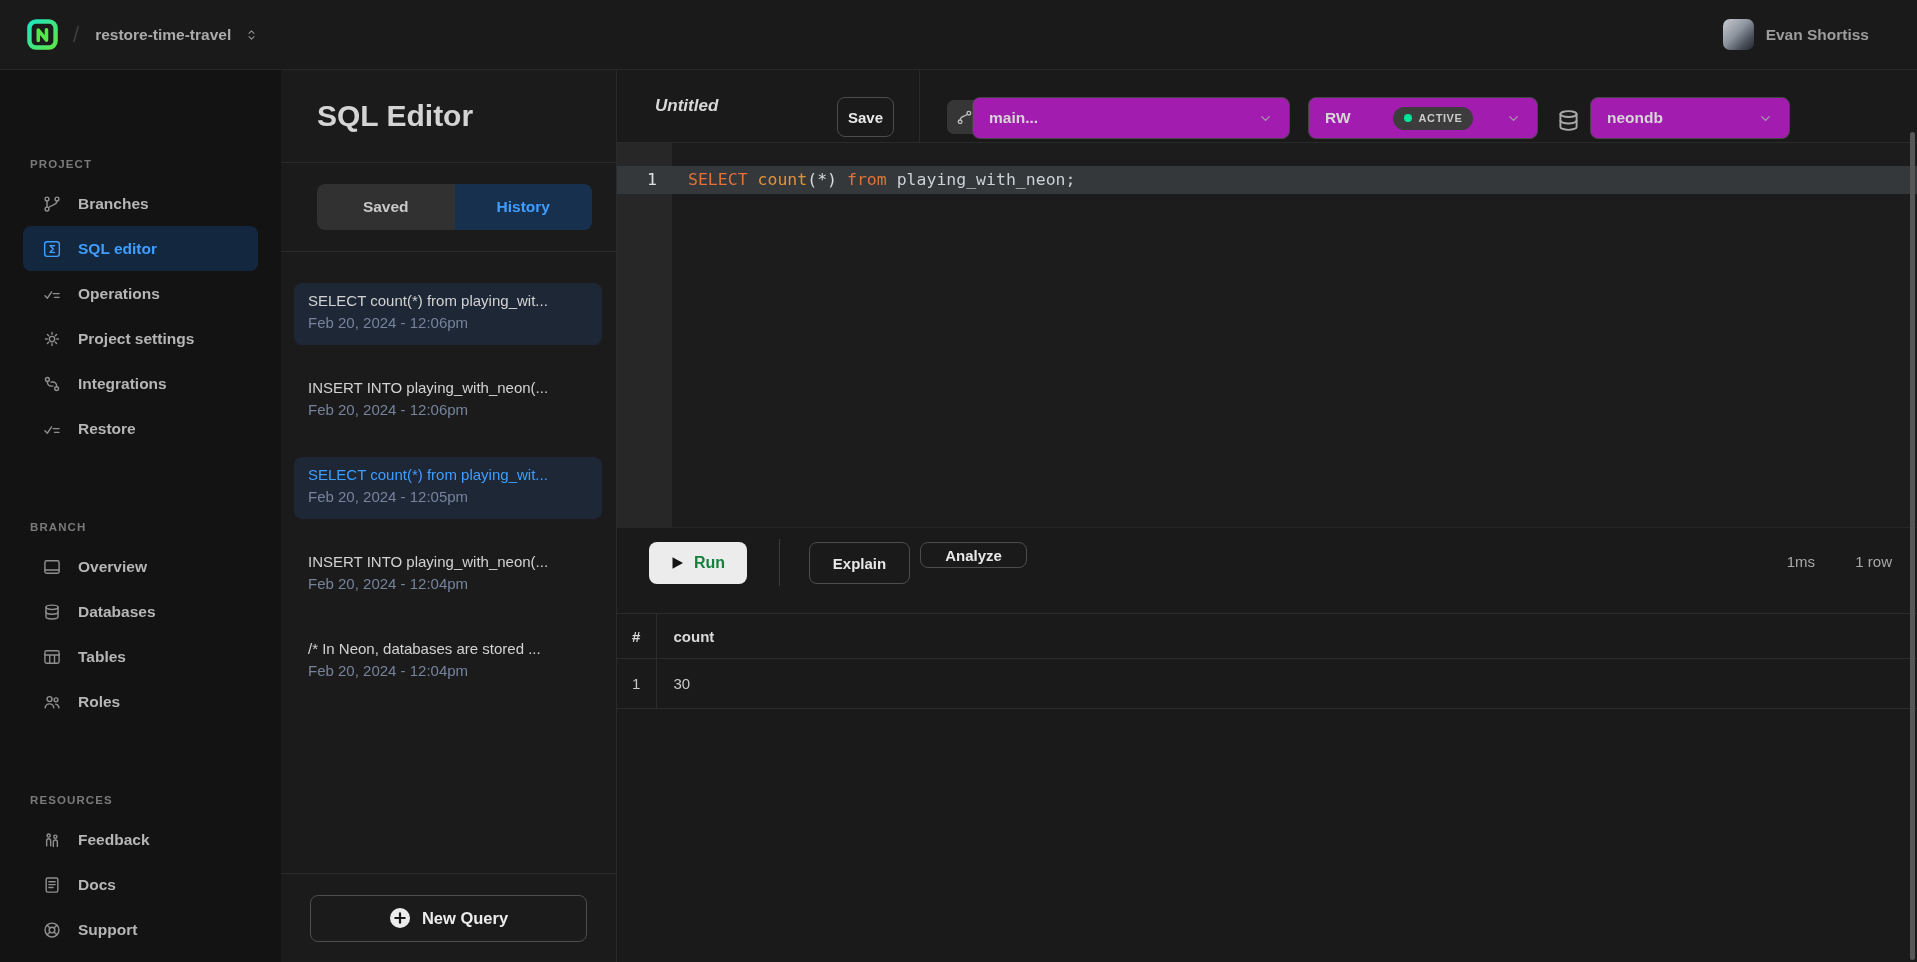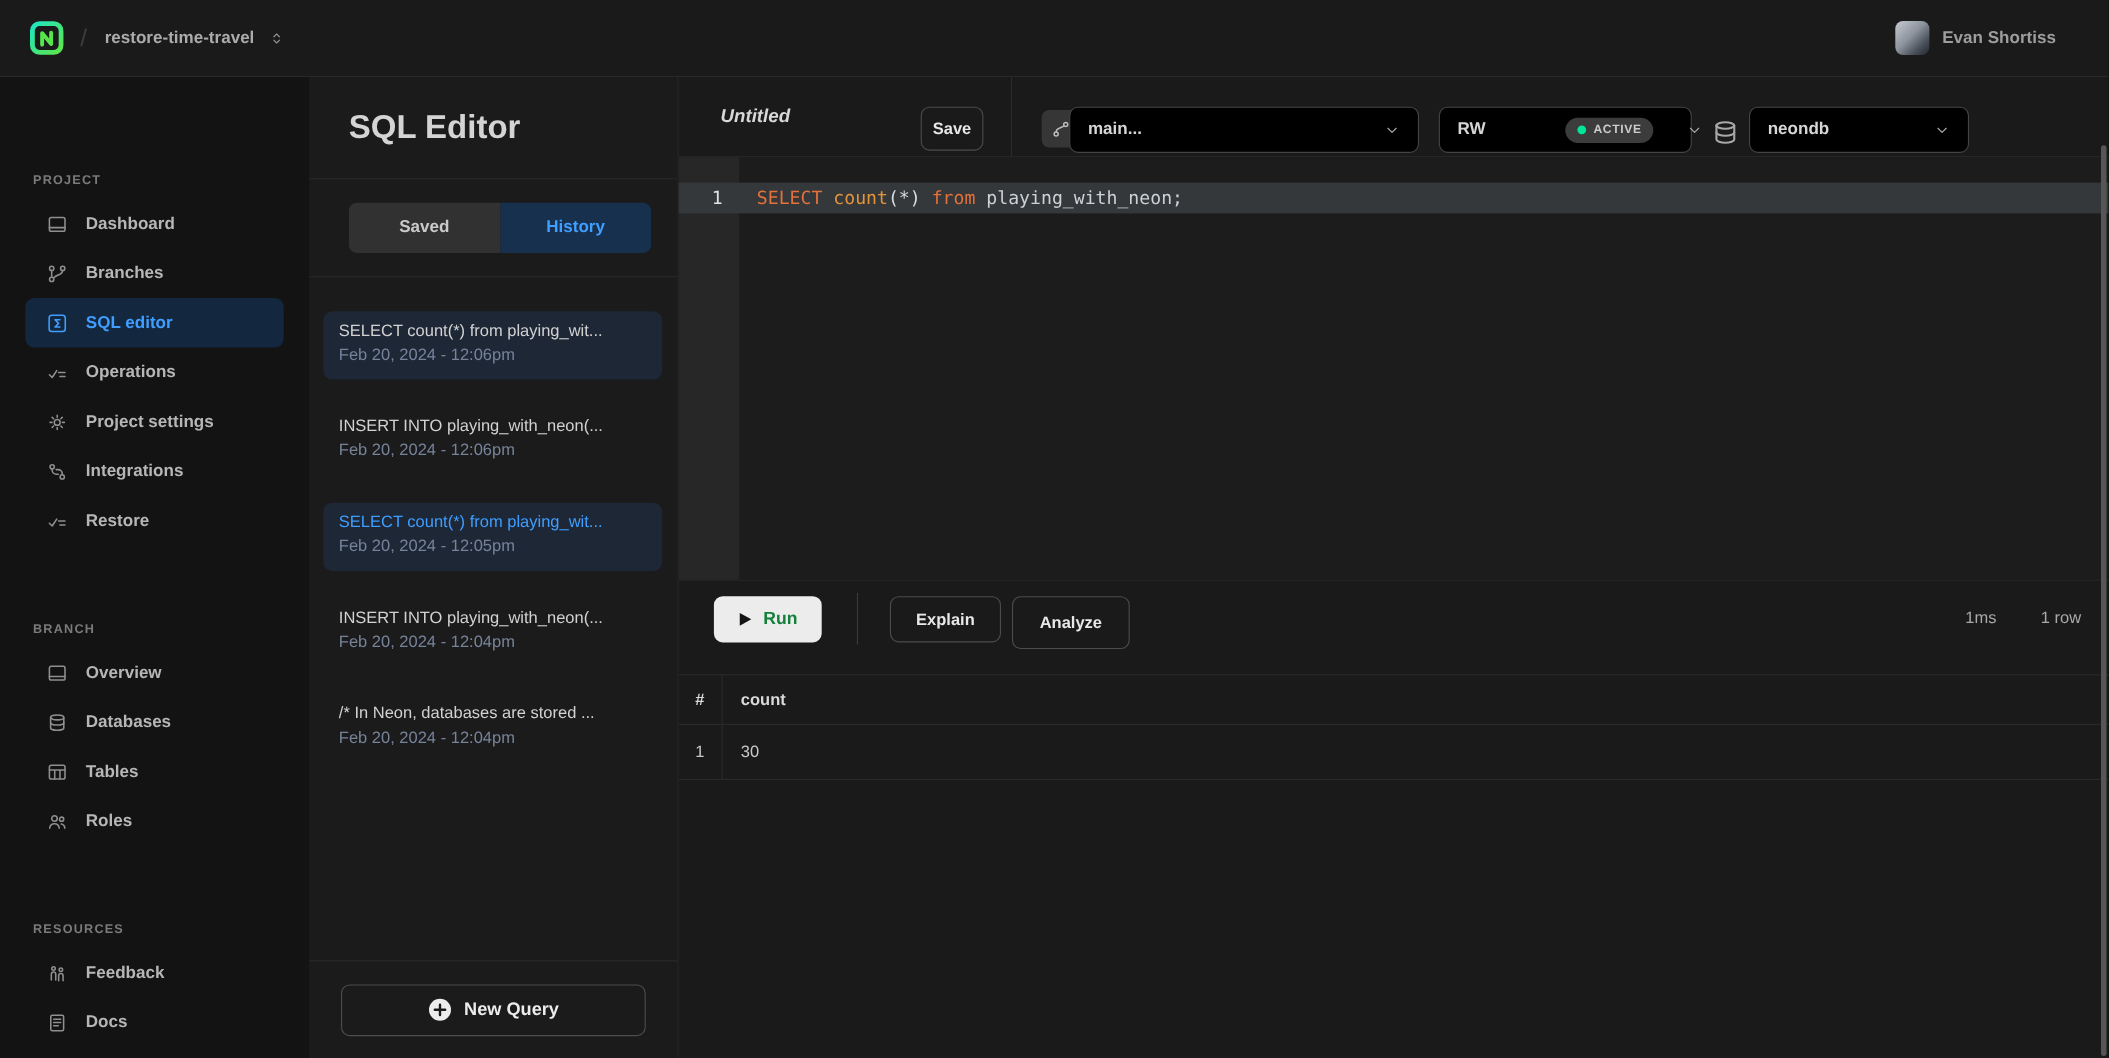--- a/index.html
+++ b/index.html
@@ -57,22 +57,22 @@
   .main { position:absolute; top:70px; left:617px; width:1300px; height:892px; background:#1a1a1a; }
   .main-toolbar { position:absolute; top:0; left:0; width:100%; height:73px; border-bottom:1px solid #2a2a2a; }
   .query-title { position:absolute; left:38px; top:36px; transform:translateY(-50%); font-size:17px; font-weight:700; color:#d8d8d8;font-style:italic; }
   .btn { border:1px solid #4c4c4c; border-radius:8px; background:transparent; color:#e8e8e8;
          font-size:15px; font-weight:600; font-family:inherit; cursor:pointer; display:flex; align-items:center; justify-content:center; }
   .save-btn { position:absolute; left:220px; top:27px; width:57px; height:40px; }
   .tb-divider { position:absolute; left:302px; top:0; width:1px; height:73px; background:#2a2a2a; }
   .icon-box { position:absolute; left:330px; top:30px; width:34px; height:34px; background:#363636; border-radius:7px;
               display:flex; align-items:center; justify-content:center; color:#bdbdbd; cursor:pointer; }
   .icon-box .icon { width:19px; height:19px; }
-  .select { position:absolute; top:27px; height:42px; background:#000000; border:1px solid #454545; border-radius:8px;
-            display:flex; align-items:center; padding:0 16px; font-size:15.5px; font-weight:600; color:#d6d6d6; cursor:pointer;gap:30px; }
+  .select { position:absolute; top:27px; height:42px; background:#a21caf; border:1px solid #454545; border-radius:8px;
+            display:flex; align-items:center; padding:0 16px; font-size:15.5px; font-weight:600; color:#d6d6d6; cursor:pointer; }
   .select .chev { margin-left:auto; width:15px; height:15px; color:#a8a8a8; flex:0 0 15px; }
   .branch-select { left:355px; width:318px; }
   .compute-select { left:691px; width:230px; }
   .status-pill { margin-left:42px; background:#3c3c3c; border-radius:20px; height:23px; display:flex; align-items:center;
                  gap:7px; padding:0 11px; font-size:11px; font-weight:700; letter-spacing:.6px; color:#cbcbcb; }
   .status-dot { width:8px; height:8px; border-radius:50%; background:#00e599; }
   .db-icon { position:absolute; left:938px; top:37px; width:27px; height:27px; color:#a8a8a8; }
   .db-select { left:973px; width:200px; }
 
   
@@ -87,21 +87,21 @@
   .tok-fn { color:#e2943a; }
   .tok-p  { color:#d8dce1; }
 
   
   .action-row { position:absolute; top:458px; left:0; width:100%; height:70px; }
   .run-btn { position:absolute; left:32px; top:14px; width:98px; height:42px; background:#ececec; color:#15803d;
              border:none; border-radius:8px; font-size:16px; font-weight:700; font-family:inherit;
              display:flex; align-items:center; justify-content:center; gap:10px; cursor:pointer; }
   .ar-divider { position:absolute; left:162px; top:11px; width:1px; height:47px; background:#3a3a3a; }
   .explain-btn { position:absolute; left:192px; top:14px; width:101px; height:42px; }
-  .analyze-btn { position:absolute; left:303px; top:14px; width:107px; height:48px; }
+  .analyze-btn { position:absolute; left:303px; top:14px; width:107px; height:26px; }
   .meta { position:absolute; top:25px; font-size:15px; color:#a9a9a9; }
   .meta.duration { right:102px; }
   .meta.rowcount { right:25px; }
 
   
   .results-area { position:absolute; top:543px; left:0; width:100%; }
   table.results { width:100%; border-collapse:collapse; }
   table.results th, table.results td { border-top:1px solid #2c2c2c; border-bottom:1px solid #2c2c2c; text-align:left; }
   table.results th { height:45px; font-size:15px; font-weight:700; color:#d9d9d9; }
   table.results td { height:50px; font-size:15px; color:#c8c8c8; }
@@ -138,27 +138,20 @@
       <div class="avatar"></div>
       <span class="user-name">Evan Shortiss</span>
     </div>
   </div>
 
   <div class="sidebar">
     <div class="section-label">PROJECT</div>
 
     <div class="nav-item">
       <span class="icon"><svg viewBox="0 0 24 24">
-            <rect x="3.5" y="4.5" width="17" height="15" rx="2"></rect>
-            <path d="M3.5 15.5h17"></path>
-          </svg></span>
-      <span class="nav-label">Dashboard</span>
-    </div>
-    <div class="nav-item">
-      <span class="icon"><svg viewBox="0 0 24 24">
             <circle cx="6" cy="6" r="2.3"></circle>
             <circle cx="6" cy="18" r="2.3"></circle>
             <circle cx="18" cy="6" r="2.3"></circle>
             <path d="M6 8.3v7.4"></path>
             <path d="M18 8.3C18 13 12.2 12.6 8.4 15.9"></path>
           </svg></span>
       <span class="nav-label">Branches</span>
     </div>
     <div class="nav-item active">
       <span class="icon"><svg viewBox="0 0 24 24">

